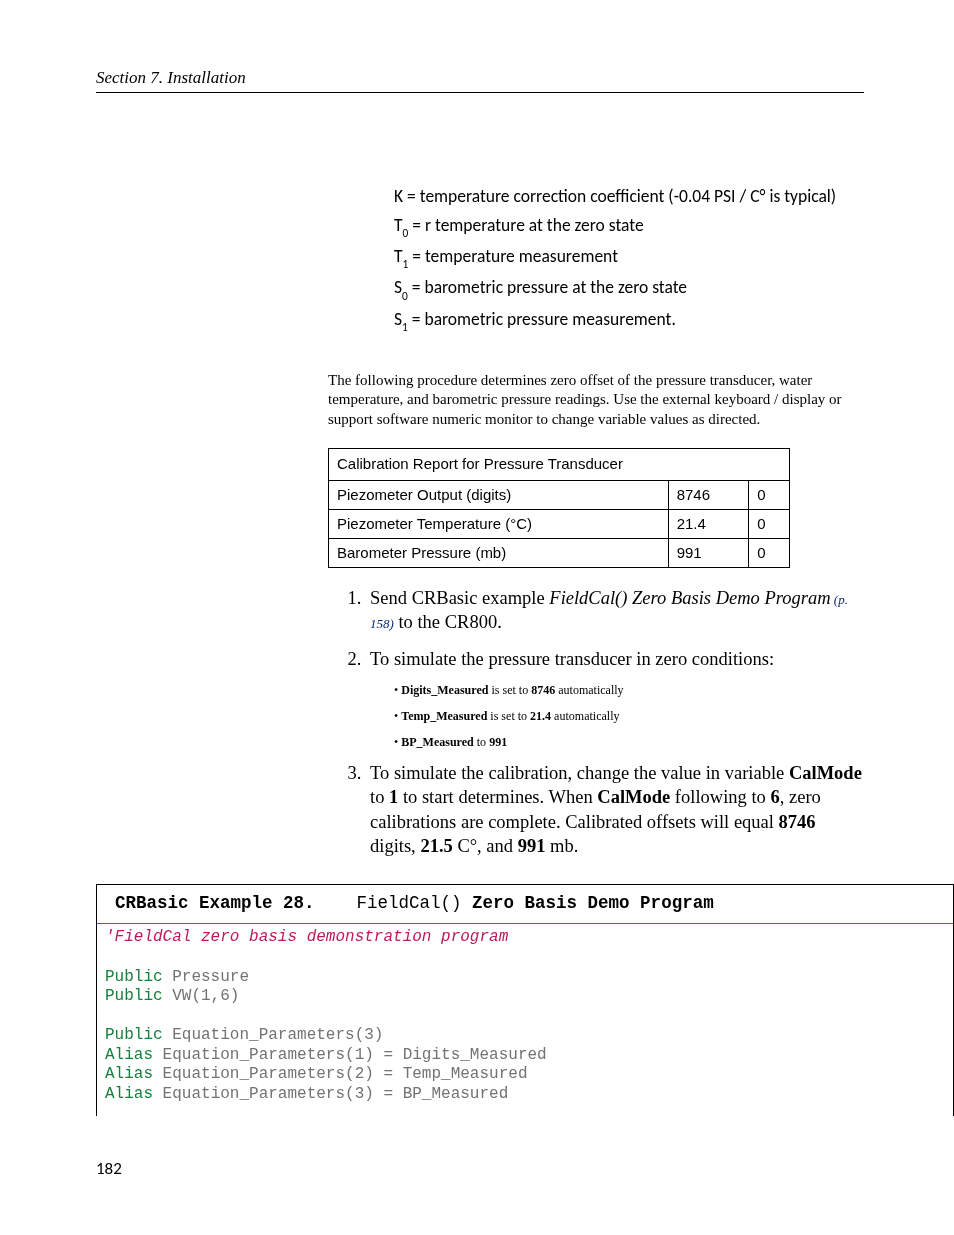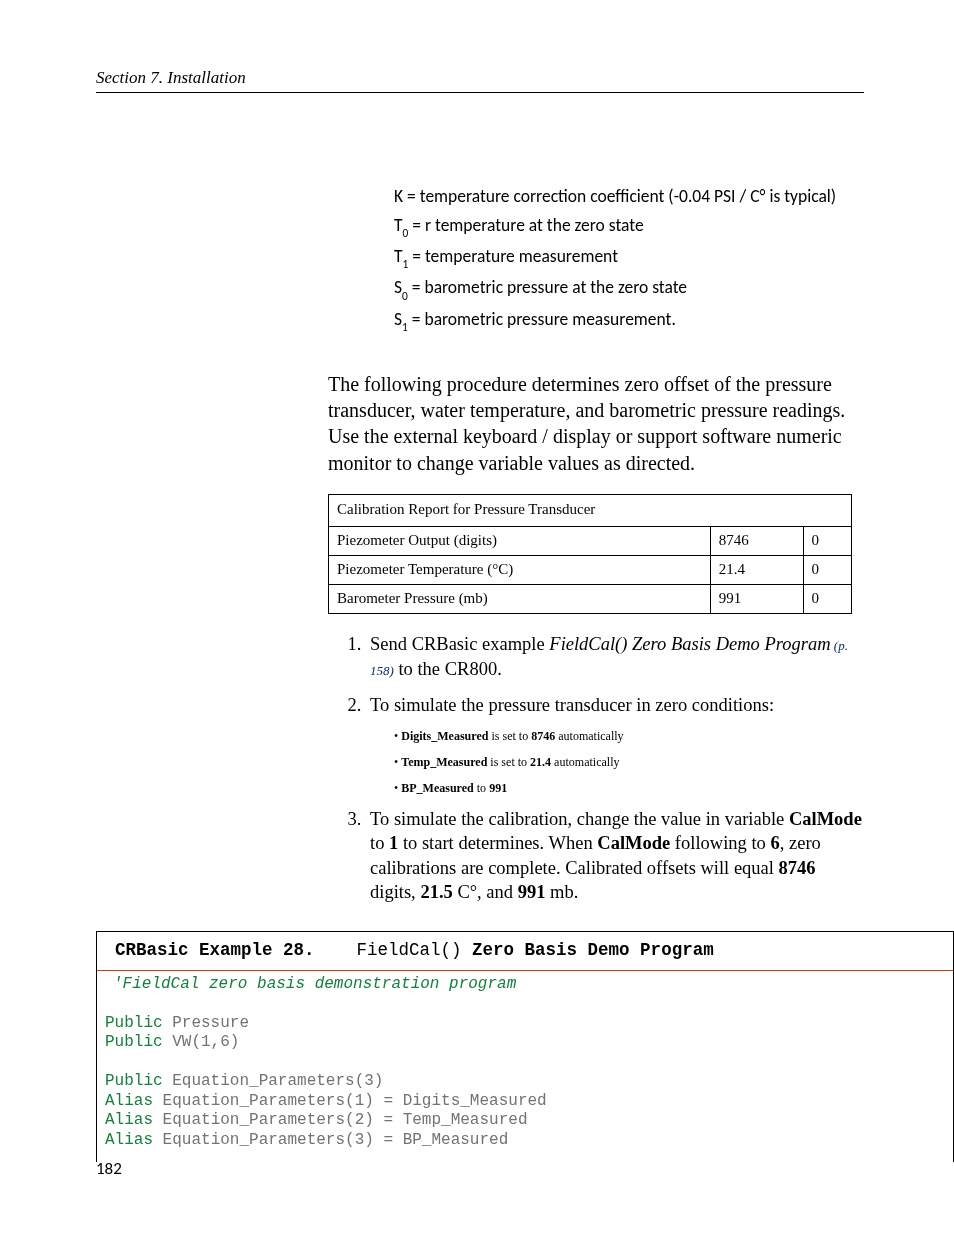--- a/index.html
+++ b/index.html
@@ -33,31 +33,31 @@
   .defs {
     margin: 90px 0 0 286px;
     font-family: Calibri, Arial, sans-serif;
     font-size: 17.5px;
     line-height: 1.55;
   }
   .defs p { margin: 2px 12px; }
   .sub { font-size: 0.65em; vertical-align: sub; position: relative; top: 0.15em; }
   .body-para {
     margin: 36px 0 0 232px;
-    font-size: 20px;
+    font-size: 15px;
     line-height: 1.32;
     font-family: "Times New Roman", Times, serif;
     max-width: 624px;
   }
   table.cal {
     border-collapse: collapse;
     margin: 18px 0 16px 232px;
-    width: 524px;
+    width: 462px;
     font-size: 15px;
-    font-family: Liberation Serif, serif;
+    font-family: Liberation Sans, sans-serif;
   }
   table.cal th, table.cal td {
     border: 1px solid #000;
     text-align: left;
     vertical-align: top;
   }
   table.cal .title-cell {
     padding: 6px 8px 8px 8px;
     font-weight: normal;
   }
@@ -107,21 +107,21 @@
   .codebox-title .tail { font-weight: bold; }
   pre.code {
     margin: 0;
     padding: 4px 0 12px 8px;
     font-family: Consolas, "Courier New", monospace;
     font-size: 16px;
     line-height: 1.22;
     white-space: pre;
   }
   .kw  { color: #15803d; }
-  .cm  { color: #15803d; font-style: italic; margin-left: 8px; }
+  .cm  { color: #be185d; font-style: italic; }
   .pl  { color: #737373; }
   .page-num {
     position: absolute;
     left: 96px;
     bottom: 56px;
     font-family: Calibri, Arial, sans-serif;
     font-size: 17px;
   }
 </style>
 </head>

